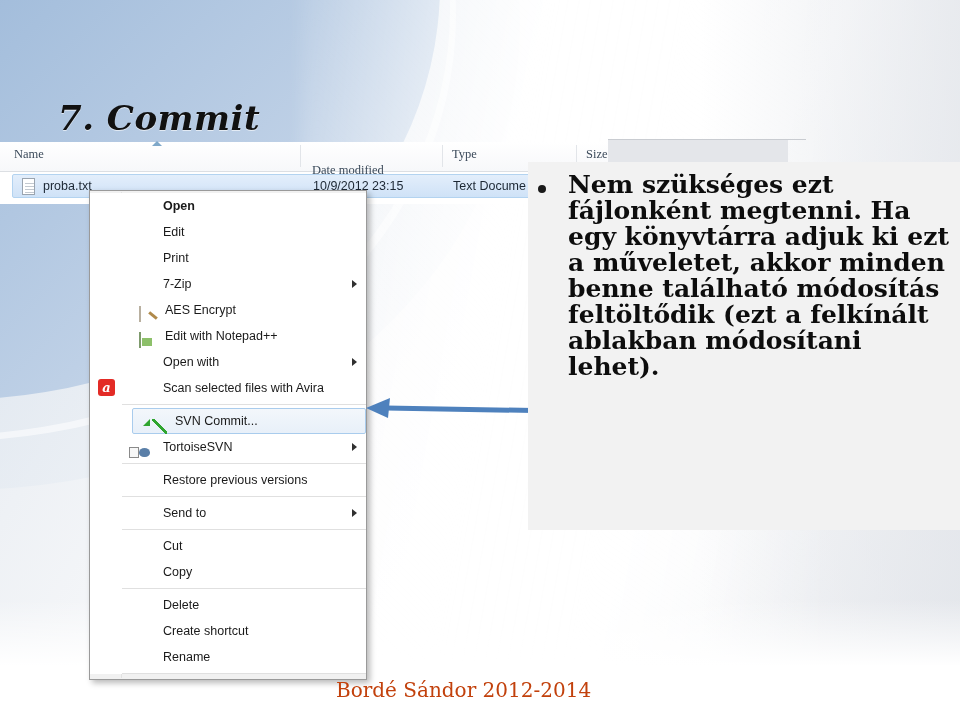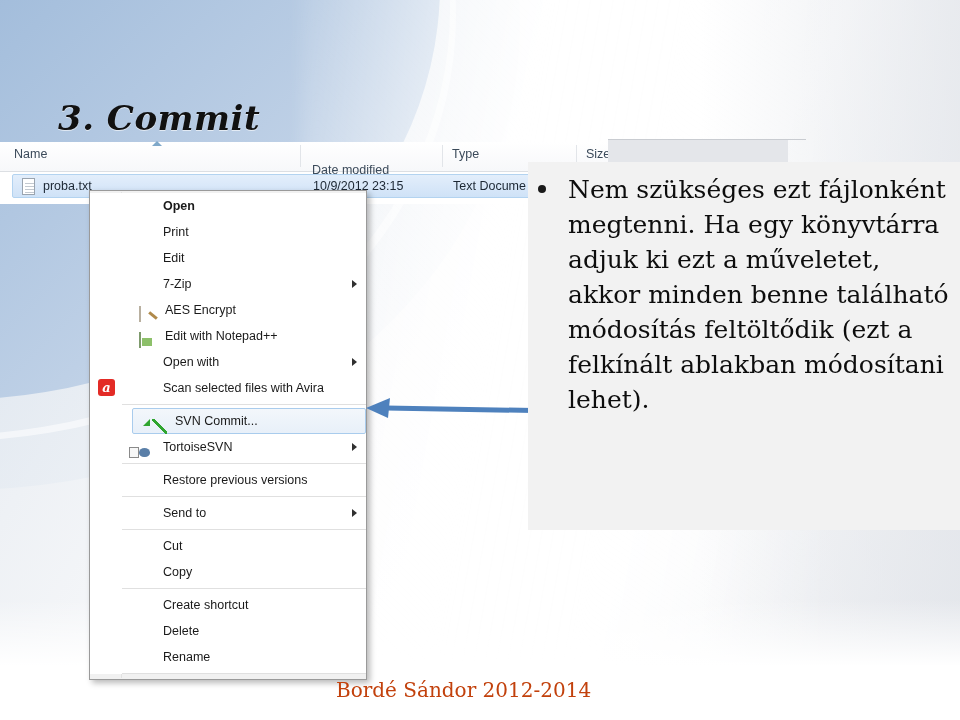--- a/index.html
+++ b/index.html
@@ -63,21 +63,21 @@
     background:#ffffff;
   }
   .ex-headerbar {
     position:absolute; left:0; top:0; width:620px; height:30px;
     background:linear-gradient(180deg,#ffffff 0%,#f7f8fa 100%);
     border-bottom:1px solid #dcdfe3;
   }
   .ex-col {
     position:absolute; top:5px;
     font-size:12.5px; color:#3b4a5a;
-    font-family:Liberation Sans, sans-serif;
+    font-family:Liberation Serif, serif;
     white-space:nowrap;
   }
   .ex-col-sep {
     position:absolute; top:3px; width:1px; height:22px; background:#e2e5e9;
   }
   .ex-sort-arrow {
     position:absolute; left:152px; top:141px;
     width:0;height:0;border-left:5px solid transparent;border-right:5px solid transparent;
     border-bottom:5px solid #7fa8c9;
   }
@@ -181,21 +181,21 @@
   #bullet-block {
     position:absolute; left:534px; top:172px; width:420px;
   }
   .bullet-dot {
     position:absolute; left:4px; top:13px; width:8px; height:8px;
     background:#1a1a1a; border-radius:50%;
   }
   #bullet-text {
     margin-left:34px;
     font-family:"DejaVu Serif", serif;
-    font-size:25px; line-height:35px; color:#0d0d0d;
+    font-size:25px; line-height:26px; color:#0d0d0d;font-weight:bold;
   }
 
   
   #callout-arrow { position:absolute; left:360px; top:390px; width:210px; height:36px; }
 
   
   #footer {
     position:absolute; left:336px; top:678px;
     font-family:"DejaVu Serif", serif;
     font-size:20px; color:#c2410c;
@@ -208,21 +208,21 @@
 <div id="slide-bg">
   <div class="bg-base"></div>
   <div class="bg-curve-3"></div>
   <div class="bg-curve-1"></div>
   <div class="bg-curve-2"></div>
   <div class="bg-sweep"></div>
   <div class="bg-right-shade"></div>
   <div class="bg-bottom-white"></div>
 </div>
 
-<div id="slide-title">3. Commit</div>
+<div id="slide-title">7. Commit</div>
 
 <div id="explorer">
   <div class="ex-headerbar">
     <div class="ex-col" style="left:14px;">Name</div>
     <div class="ex-col-sep" style="left:300px;"></div>
     <div class="ex-col" style="left:312px;margin-top:16px;">Date modified</div>
     <div class="ex-col-sep" style="left:442px;"></div>
     <div class="ex-col" style="left:452px;">Type</div>
     <div class="ex-col-sep" style="left:576px;"></div>
     <div class="ex-col" style="left:586px;">Size</div>
@@ -234,40 +234,40 @@
     <div class="ex-cell" style="left:300px;">10/9/2012 23:15</div>
     <div class="ex-cell" style="left:440px;">Text Docume</div>
   </div>
 </div>
 <div class="ex-sort-arrow"></div>
 
 <div id="context-menu">
   <div class="gutter"></div>
   <div class="cm-body" id="cm-body">
       <div class="cm-item bold"><span>Open</span></div>
+      <div class="cm-item"><span>Edit</span></div>
       <div class="cm-item"><span>Print</span></div>
-      <div class="cm-item"><span>Edit</span></div>
       <div class="cm-item"><span>7-Zip</span><span class="cm-arrow"></span></div>
       <div class="cm-item"><span class="cm-icon ico-aes"></span><span>AES Encrypt</span></div>
       <div class="cm-item"><span class="cm-icon ico-npp"></span><span>Edit with Notepad++</span></div>
       <div class="cm-item"><span>Open with</span><span class="cm-arrow"></span></div>
       <div class="cm-item"><span class="cm-icon ico-avira">a</span><span>Scan selected files with Avira</span></div>
       <div class="cm-sep"></div>
       <div class="cm-item selected"><span class="cm-icon ico-svn"></span><span>SVN Commit...</span></div>
       <div class="cm-item"><span class="cm-icon ico-tortoise"></span><span>TortoiseSVN</span><span class="cm-arrow"></span></div>
       <div class="cm-sep"></div>
       <div class="cm-item"><span>Restore previous versions</span></div>
       <div class="cm-sep"></div>
       <div class="cm-item"><span>Send to</span><span class="cm-arrow"></span></div>
       <div class="cm-sep"></div>
       <div class="cm-item"><span>Cut</span></div>
       <div class="cm-item"><span>Copy</span></div>
       <div class="cm-sep"></div>
+      <div class="cm-item"><span>Delete</span></div>
       <div class="cm-item"><span>Create shortcut</span></div>
-      <div class="cm-item"><span>Delete</span></div>
       <div class="cm-item"><span>Rename</span></div>
       <div class="cm-sep"></div>
     </div>
 </div>
 
 <svg id="callout-arrow" viewBox="0 0 210 36">
   <line x1="200" y1="21" x2="26" y2="18" stroke="#4e81bd" stroke-width="5" stroke-linecap="butt"></line>
   <polygon points="6,18 30,8 28,28" fill="#4e81bd"></polygon>
 </svg>
 

